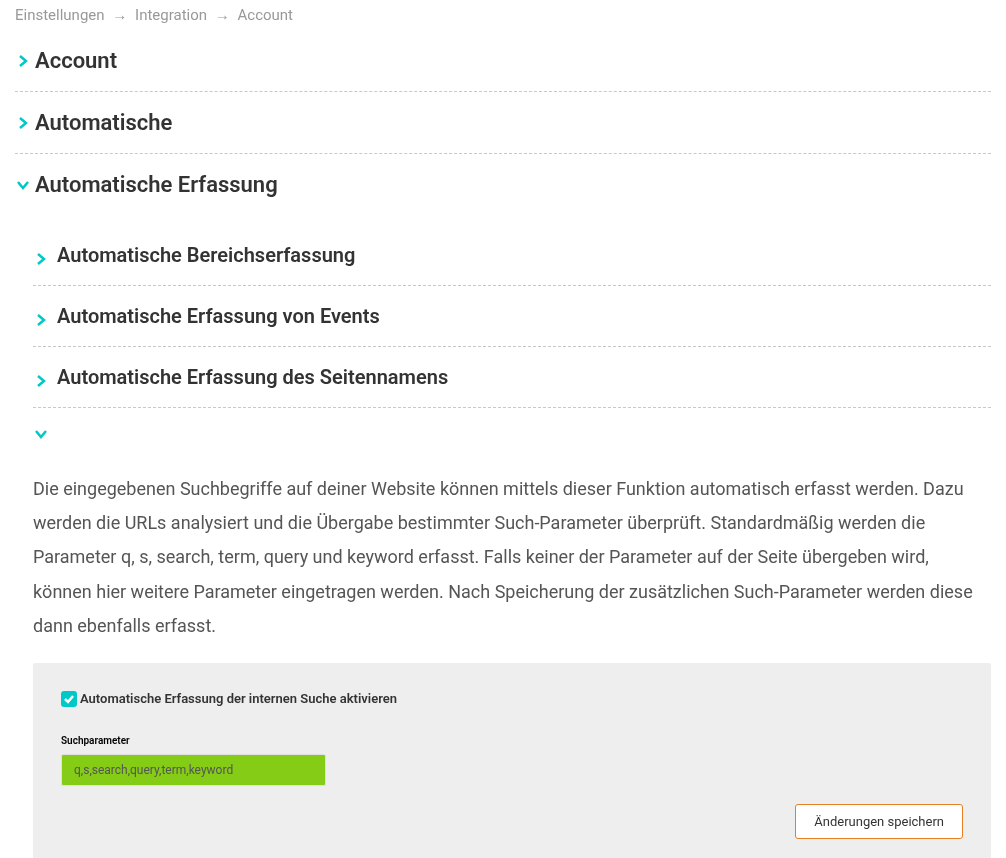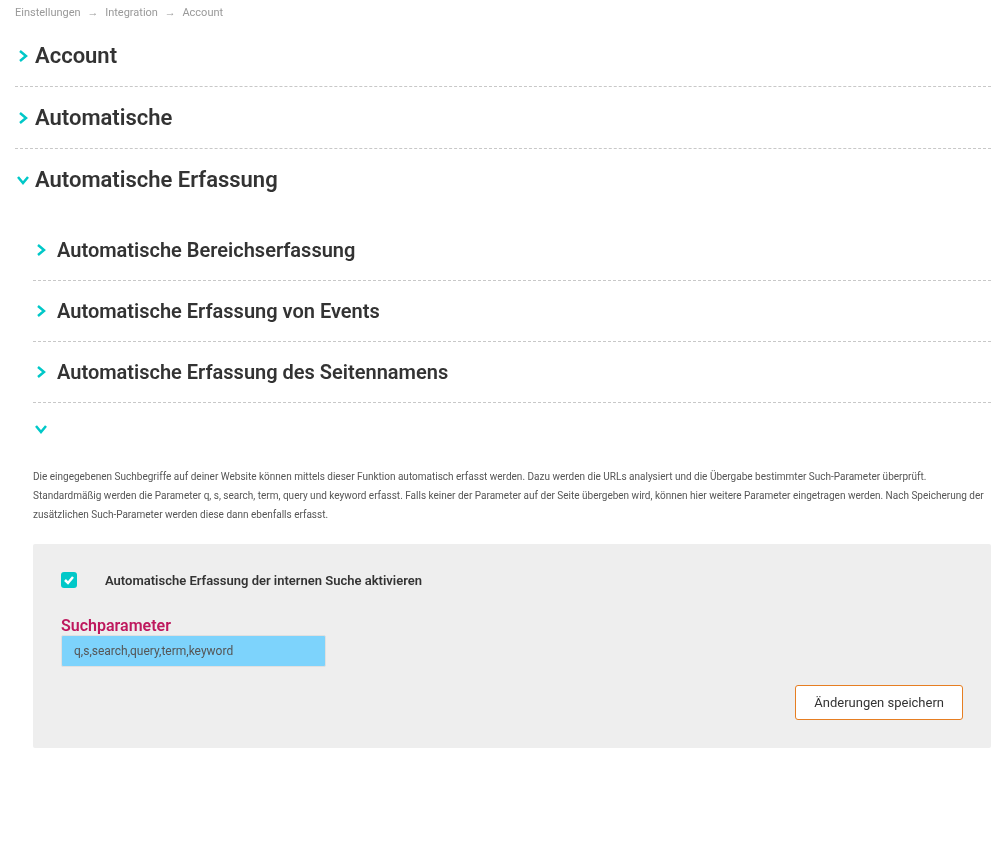--- a/index.html
+++ b/index.html
@@ -8,21 +8,21 @@
     box-sizing: border-box;
   }
   body {
     font-family: -apple-system, BlinkMacSystemFont, "Segoe UI", Roboto, Helvetica, Arial, sans-serif;
     background: #ffffff;
     color: #333;
     width: 1006px;
   }
   .breadcrumb {
     padding: 6px 15px;
-    font-size: 11px;
+    font-size: 15px;
     color: #999;
   }
   .breadcrumb span {
     color: #999;
   }
   .breadcrumb .arrow {
     margin: 0 4px;
   }
   .section {
     padding: 0 15px;
@@ -56,49 +56,49 @@
     stroke: #00c8c8;
     stroke-width: 2.5;
     fill: none;
   }
   .subsections {
     padding-left: 18px;
     padding-top: 10px;
   }
   .subsection-header {
     display: flex;
-    align-items: center;
+    align-items: flex-end;
     padding: 18px 0;
     border-bottom: 1px dashed #c8c8c8;
     cursor: pointer;
   }
   .subsection-header.no-border {
     border-bottom: none;
   }
   .subsection-header h3 {
     font-size: 20px;
     font-weight: 600;
     color: #333;
     margin-left: 8px;
   }
   .description {
-    font-size: 10px;
+    font-size: 18px;
     color: #555;
     line-height: 1.9;
     padding: 12px 0 20px 0;
   }
   .config-panel {
     background: #eeeeee;
     padding: 28px;
     border-radius: 2px;
   }
   .checkbox-row {
     display: flex;
     align-items: center;
-    gap: 28px;
+    gap: 3px;
     margin-bottom: 28px;
   }
   .checkbox {
     width: 16px;
     height: 16px;
     background: #00c8c8;
     border-radius: 3px;
     display: flex;
     align-items: center;
     justify-content: center;
@@ -109,31 +109,31 @@
     stroke: #fff;
     stroke-width: 2.5;
     fill: none;
   }
   .checkbox-label {
     font-size: 13px;
     font-weight: 600;
     color: #333;
   }
   .field-label {
-    font-size: 16px;
-    font-weight: 600;
-    color: #be185d;
-    margin-bottom: 0;
+    font-size: 10px;
+    font-weight: 600;
+    color: #000000;
+    margin-bottom: 8px;
   }
   .text-input {
     width: 265px;
     padding: 8px 12px;
     font-size: 12px;
     color: #555;
-    background: #7dd3fc;
+    background: #84cc16;
     border: 1px solid #e0e0e0;
     border-radius: 2px;
     font-family: inherit;
   }
   .button-row {
     display: flex;
     justify-content: flex-end;
     margin-top: 18px;
   }
   .save-button {

